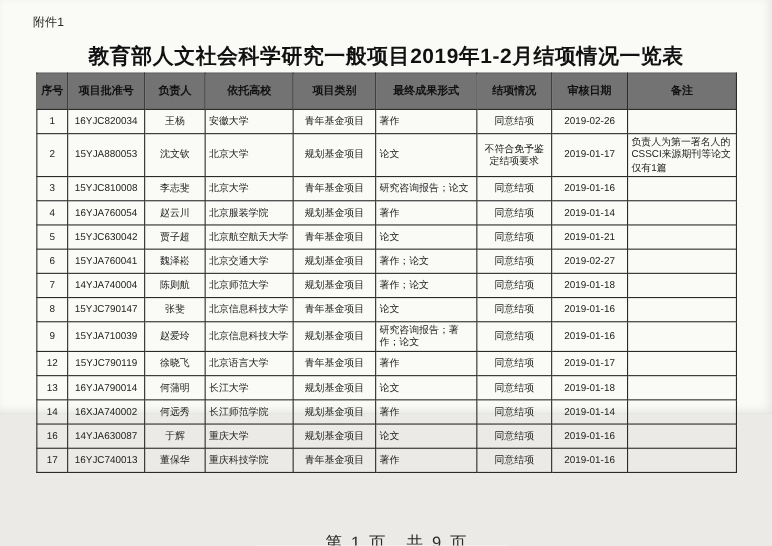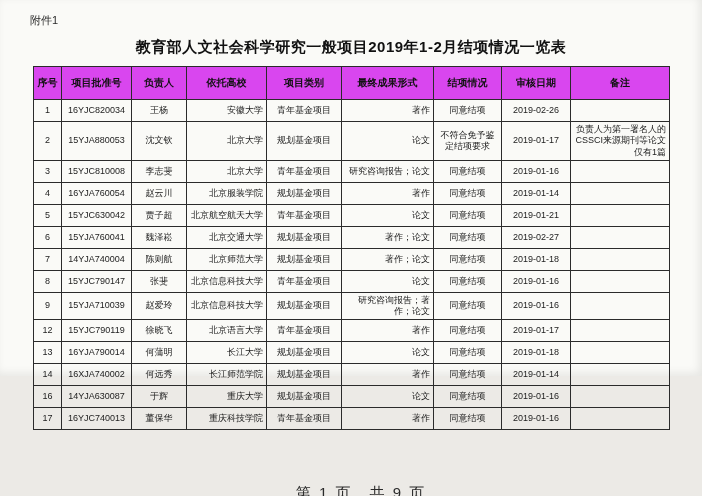--- a/index.html
+++ b/index.html
@@ -13,40 +13,40 @@
     position:relative;width:702px;height:376px;
     background:#fafaf7;
     box-shadow:inset -3px -3px 8px rgba(0,0,0,0.08);
   }
   .attachment{
     position:absolute;top:13px;left:30px;
     font-size:11px;color:#2a2a2a;
   }
   .title{
     position:absolute;top:38px;left:0;width:702px;
-    text-align:center;font-size:15px;font-weight:bold;
+    text-align:center;font-size:19px;font-weight:bold;
     letter-spacing:0.5px;color:#111;
   }
   table.results{
     position:absolute;top:66px;left:33px;
     width:636px;border-collapse:collapse;table-layout:fixed;
   }
   table.results th, table.results td{
     border:1px solid #2b2b2b;
     font-size:9px;line-height:1.25;
     padding:2px 3px;vertical-align:middle;
     overflow:hidden;word-break:break-all;
   }
   table.results th{
     font-size:10px;font-weight:bold;height:28px;
-    text-align:center;color:#111;background:#d946ef;
+    text-align:center;color:#111;background:#737373;
   }
   table.results td{height:17px;color:#222;}
   tr.data-row{height:22px;}
-  td.al{text-align:right;}
+  td.al{text-align:left;}
   td.ac{text-align:center;}
   .footer{
     position:absolute;top:473px;left:33px;width:656px;
     text-align:center;font-size:15px;letter-spacing:2px;color:#2a2a2a;margin-top:11px;
   }
 </style>
 </head>
 <body>
 
 <div class="page">

